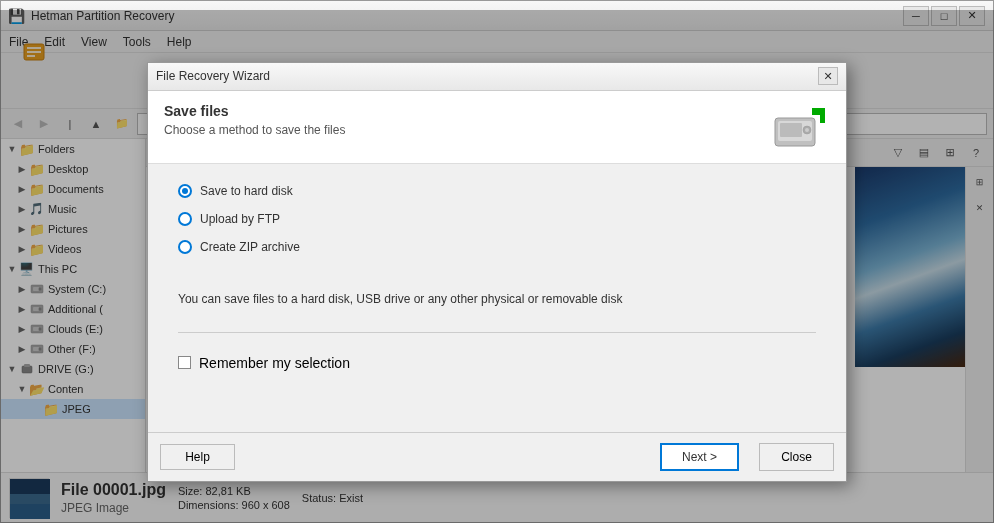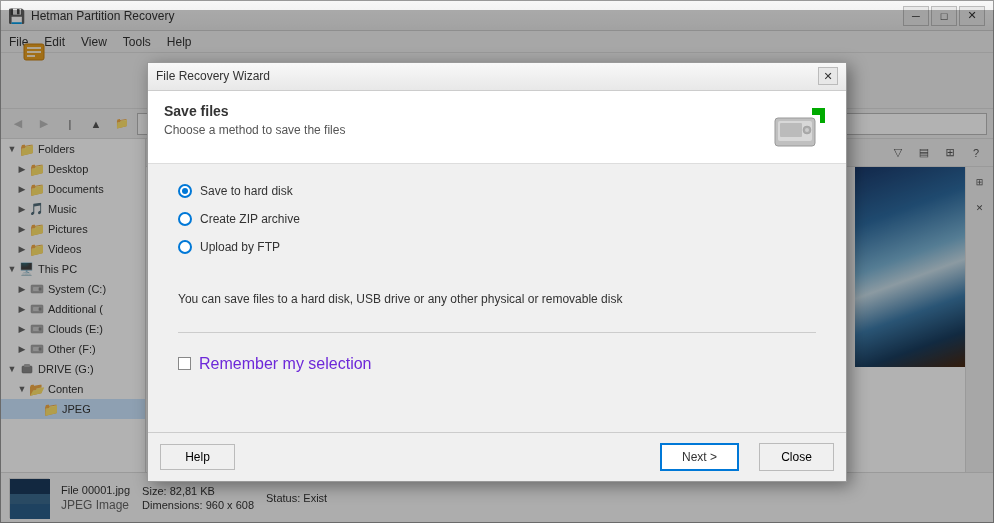--- a/index.html
+++ b/index.html
@@ -254,22 +254,22 @@
       background: linear-gradient(135deg, #4a7fa5, #87ceeb);
       border: 1px solid #ddd;
       flex-shrink: 0;
     }
     .status-info {
       display: flex;
       flex-direction: column;
       gap: 2px;
     }
     .status-filename {
-      font-size: 11px;
-      font-weight: normal;
+      font-size: 16px;
+      font-weight: bold;
       color: #333;
     }
     .status-type {
       font-size: 12px;
       color: #666;
     }
     .status-size {
       font-size: 11px;
       color: #333;
     }
@@ -422,22 +422,22 @@
       width: 13px;
       height: 13px;
       border: 1px solid #888;
       background: white;
       display: flex;
       align-items: center;
       justify-content: center;
       flex-shrink: 0;
     }
     .checkbox-label {
-      font-size: 16px;
-      color: #6d28d9;
+      font-size: 14px;
+      color: #000000;
     }
 
     
     .dialog-footer {
       padding: 10px 12px;
       border-top: 1px solid #ccc;
       display: flex;
       align-items: center;
       justify-content: space-between;
       background: #f0f0f0;
@@ -702,26 +702,26 @@
 
       <div class="dialog-body">
 
         <div class="radio-option">
           <div class="radio-btn checked"></div>
           <span class="radio-label">Save to hard disk</span>
         </div>
 
         <div class="radio-option">
           <div class="radio-btn"></div>
-          <span class="radio-label">Create ZIP archive</span>
+          <span class="radio-label">Upload by FTP</span>
         </div>
 
         <div class="radio-option">
           <div class="radio-btn"></div>
-          <span class="radio-label">Upload by FTP</span>
+          <span class="radio-label">Create ZIP archive</span>
         </div>
 
         <div style="margin-top: 16px;">
           <p class="info-text">You can save files to a hard disk, USB drive or any other physical or removable disk</p>
         </div>
 
         <div class="divider"></div>
 
         <div class="checkbox-row">
           <div class="checkbox-box"></div>

